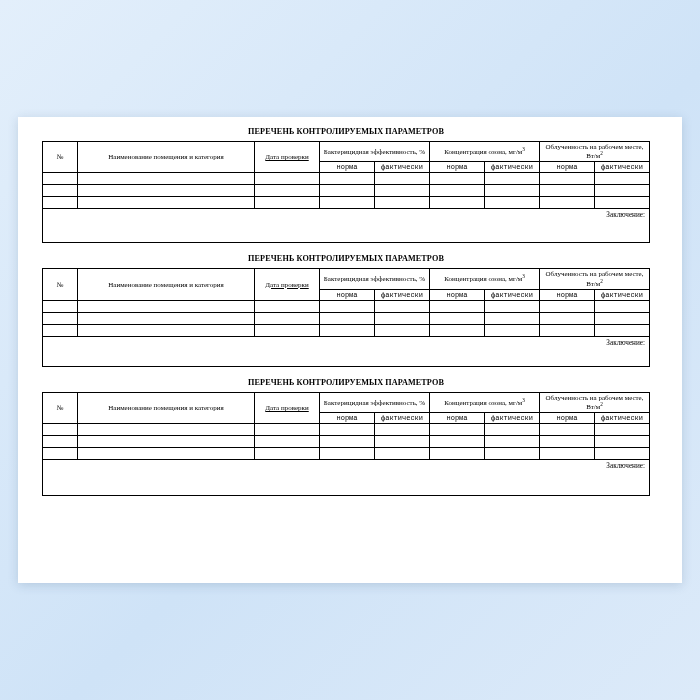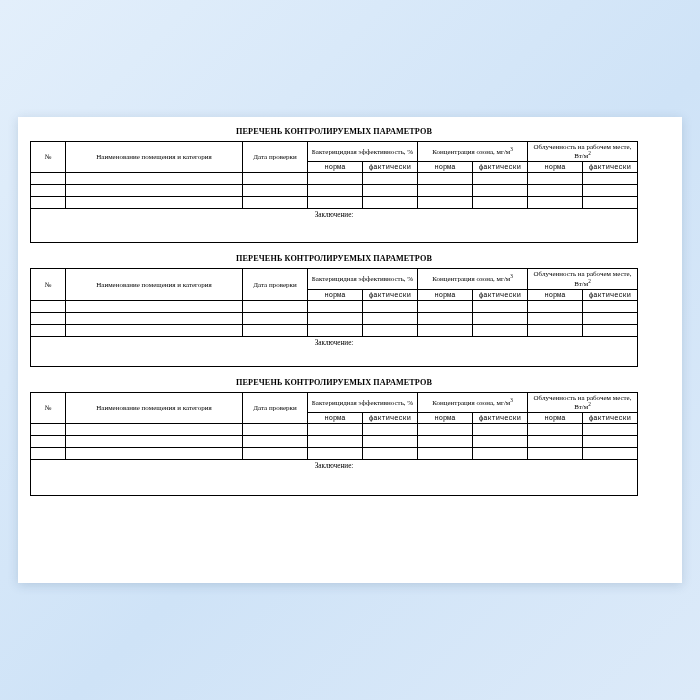--- a/index.html
+++ b/index.html
@@ -23,21 +23,21 @@
     position: absolute;
     left: 18px;
     top: 117px;
     width: 664px;
     height: 466px;
     background: #ffffff;
     box-shadow: 0 2px 10px rgba(40,70,110,0.18);
   }
   .doc-inner {
     position: absolute;
-    left: 12px;
+    left: 24px;
     top: 10px;
     width: 608px;
   }
   .block {
     margin-bottom: 11px;
   }
   .block-title {
     text-align: center;
     font-weight: bold;
     font-size: 8.2px;
@@ -55,33 +55,33 @@
     font-weight: normal;
     font-size: 7px;
     color: #000;
     padding: 1px 2px;
     text-align: center;
     vertical-align: middle;
     line-height: 1.15;
   }
   .h-num { width: 30px; }
   .h-name { width: 172px; }
-  .h-date { width: 60px; }
+  .h-date { width: 60px; text-decoration: underline; }
   .h-sub { width: 53px; font-family: Liberation Mono, monospace; }
   .row-empty td {
     height: 9px;
   }
   .concl {
     border: 1px solid #000;
     border-top: none;
     height: 34px;
     font-size: 7.2px;
     padding: 2px 4px;
     color: #000;
-    text-align: center;
+    text-align: right;
     box-sizing: border-box;
   }
   .concl-b2 { height: 30px; }
   .concl-b3 { height: 36px; }
   .sup { font-size: 5.2px; vertical-align: super; }
 </style>
 </head>
 <body>
 
 <div id="stage">

